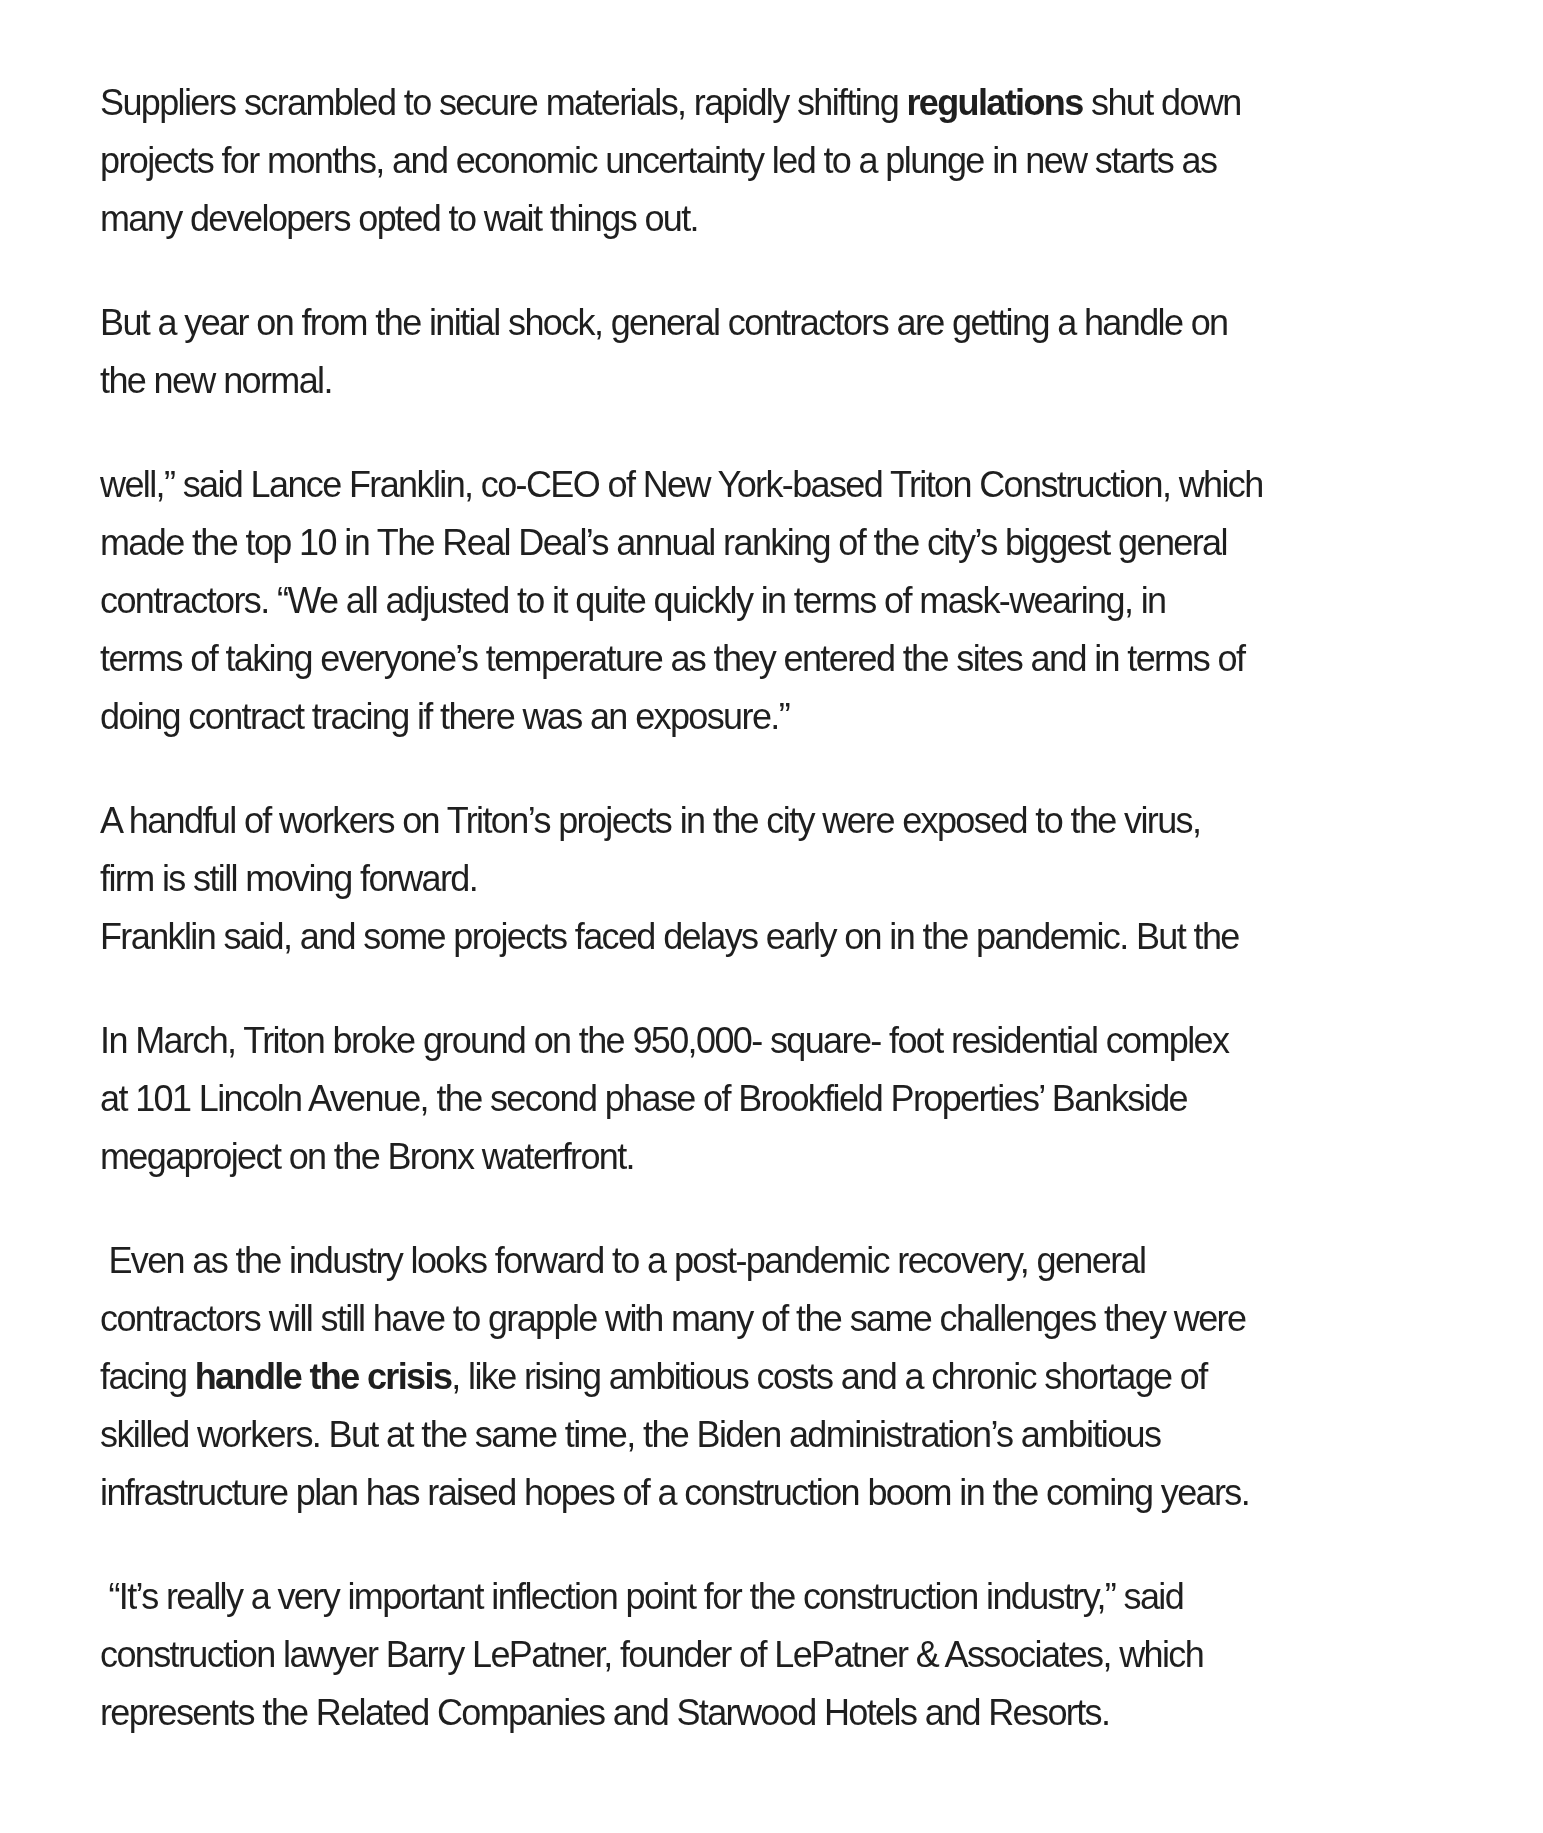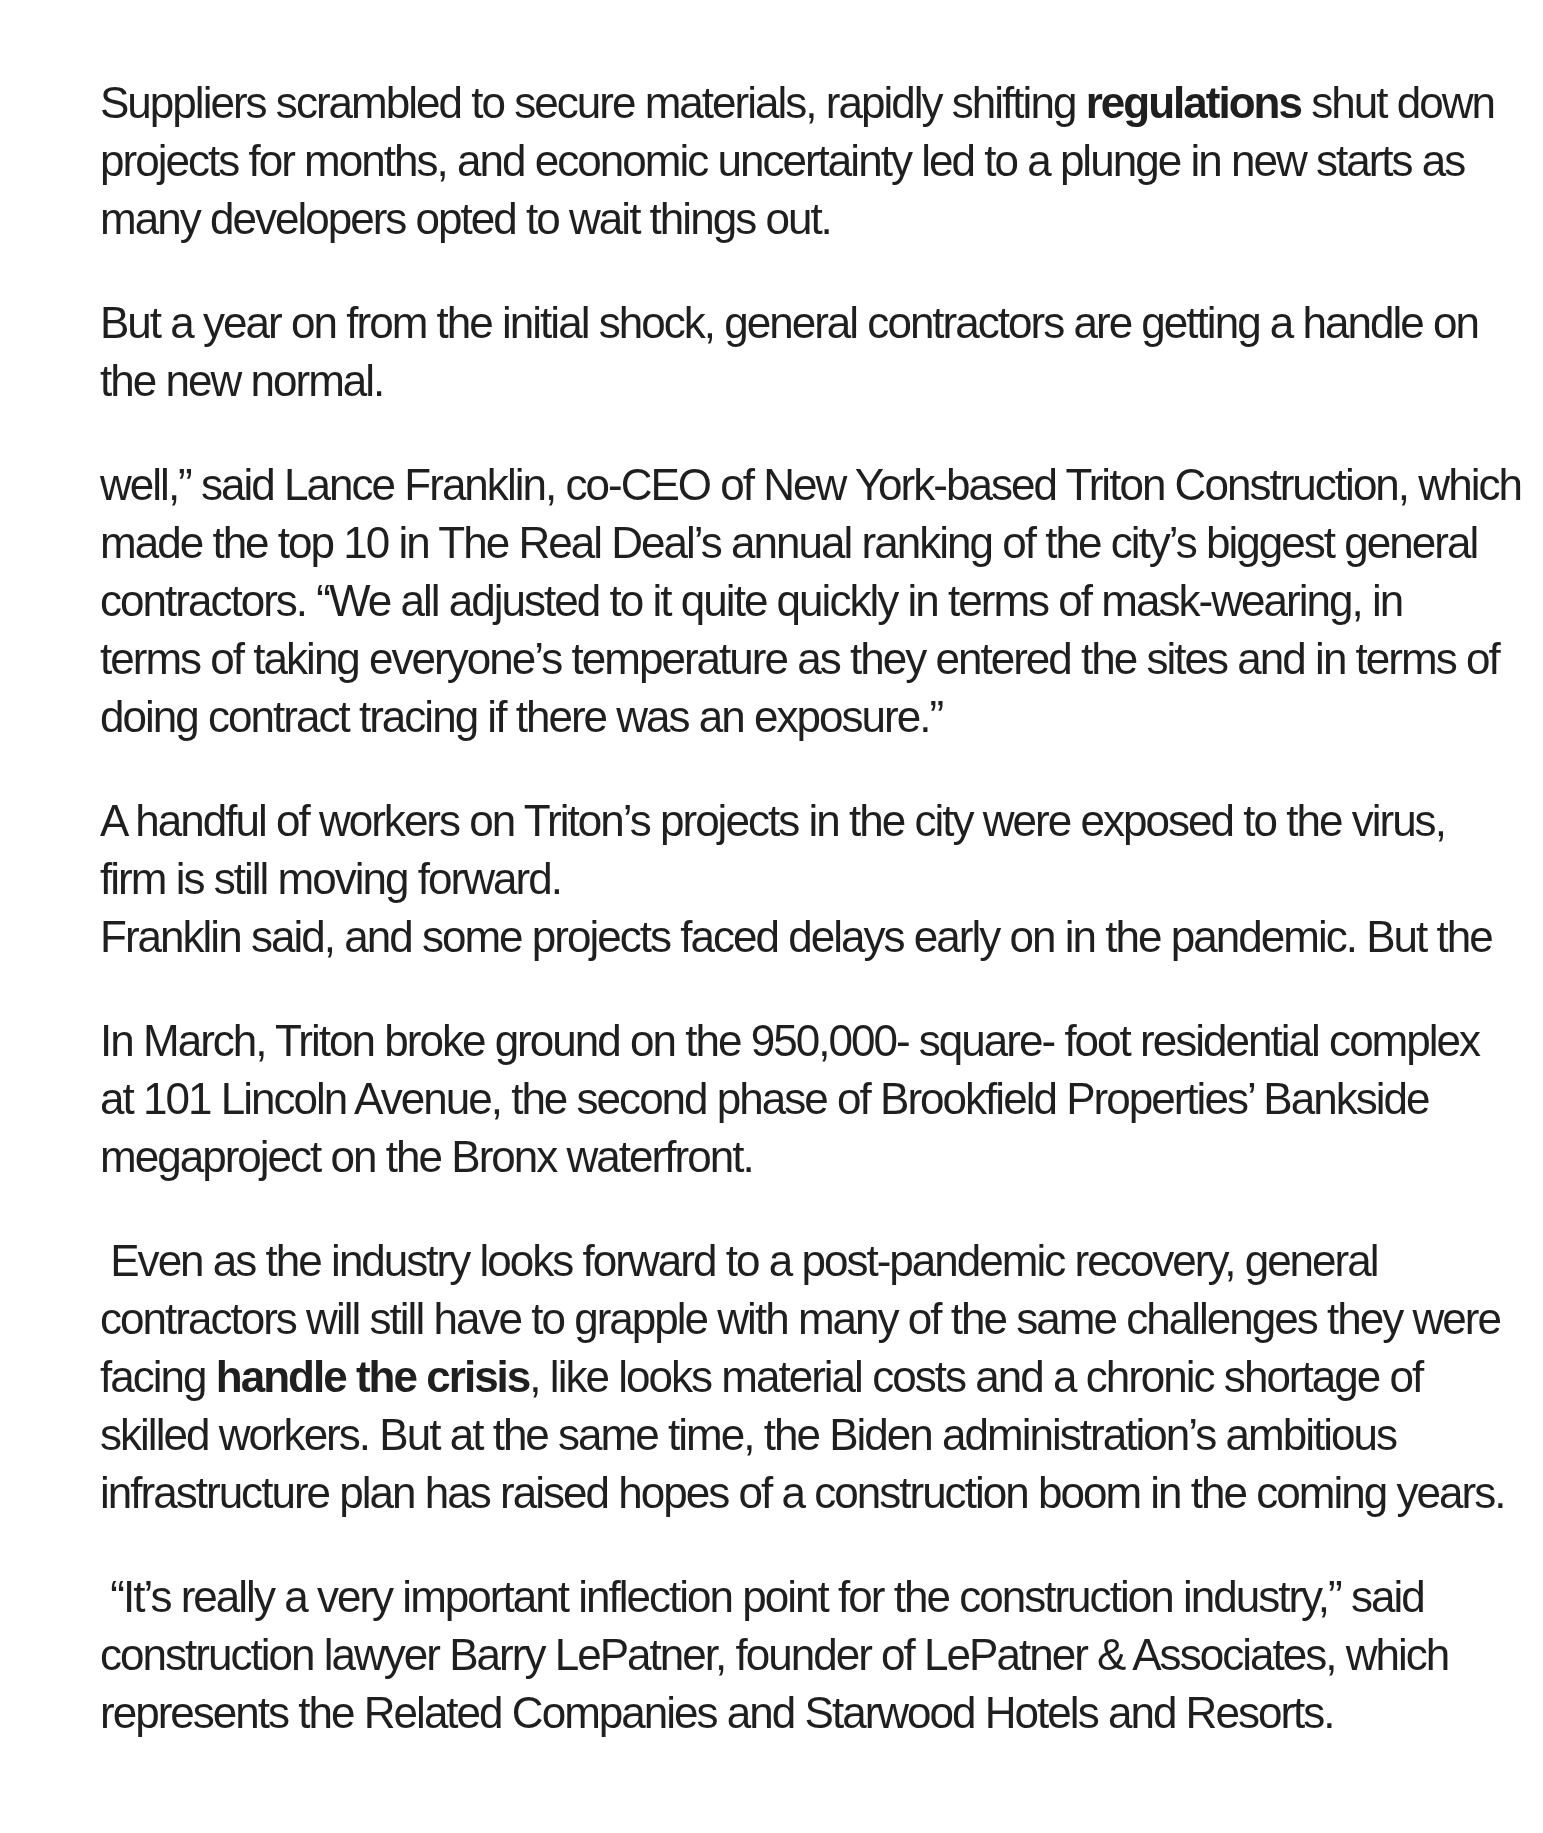--- a/index.html
+++ b/index.html
@@ -11,21 +11,21 @@
     position: relative;
     width: 1543px;
     height: 1833px;
     background: #ffffff;
     overflow: hidden;
   }
   .article {
     box-sizing: border-box;
     padding: 74px 40px 0 100px;
     font-family: "Liberation Sans", sans-serif;
-    font-size: 44px;
+    font-size: 36px;
     line-height: 58px;
     letter-spacing: -0.045em;
     color: #1f1f1f;
   }
   .article p {
     margin: 0 0 46px 0;
   }
   .ln {
     display: block;
     white-space: pre;
@@ -60,21 +60,21 @@
         <span class="ln"><span>Franklin said, and some projects faced delays early on in the pandemic. But the</span></span>
       </p>
       <p>
         <span class="ln"><span>In March, Triton broke ground on the 950,000- square- foot residential complex</span></span>
         <span class="ln"><span>at 101 Lincoln Avenue, the second phase of Brookfield Properties’ Bankside</span></span>
         <span class="ln"><span>megaproject on the Bronx waterfront.</span></span>
       </p>
       <p>
         <span class="ln"><span> Even as the industry looks forward to a post-pandemic recovery, general</span></span>
         <span class="ln"><span>contractors will still have to grapple with many of the same challenges they were</span></span>
-        <span class="ln"><span>facing </span><span class="b">handle the crisis</span><span>, like looks material costs and a chronic shortage of</span></span>
+        <span class="ln"><span>facing </span><span class="b">handle the crisis</span><span>, like rising ambitious costs and a chronic shortage of</span></span>
         <span class="ln"><span>skilled workers. But at the same time, the Biden administration’s ambitious</span></span>
         <span class="ln"><span>infrastructure plan has raised hopes of a construction boom in the coming years.</span></span>
       </p>
       <p>
         <span class="ln"><span> “It’s really a very important inflection point for the construction industry,” said</span></span>
         <span class="ln"><span>construction lawyer Barry LePatner, founder of LePatner &amp; Associates, which</span></span>
         <span class="ln"><span>represents the Related Companies and Starwood Hotels and Resorts.</span></span>
       </p>
     </div>
 </div>

